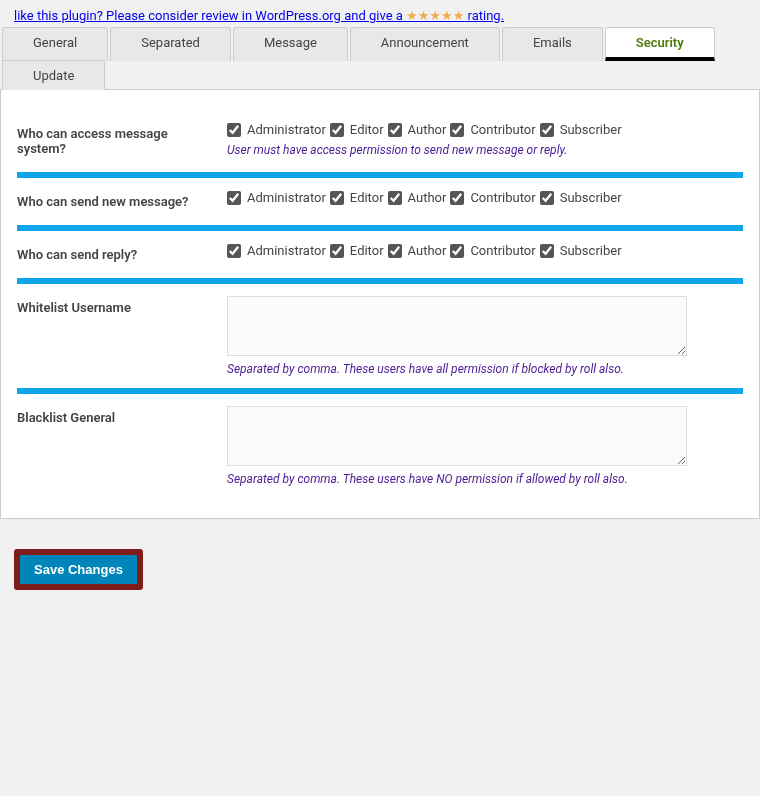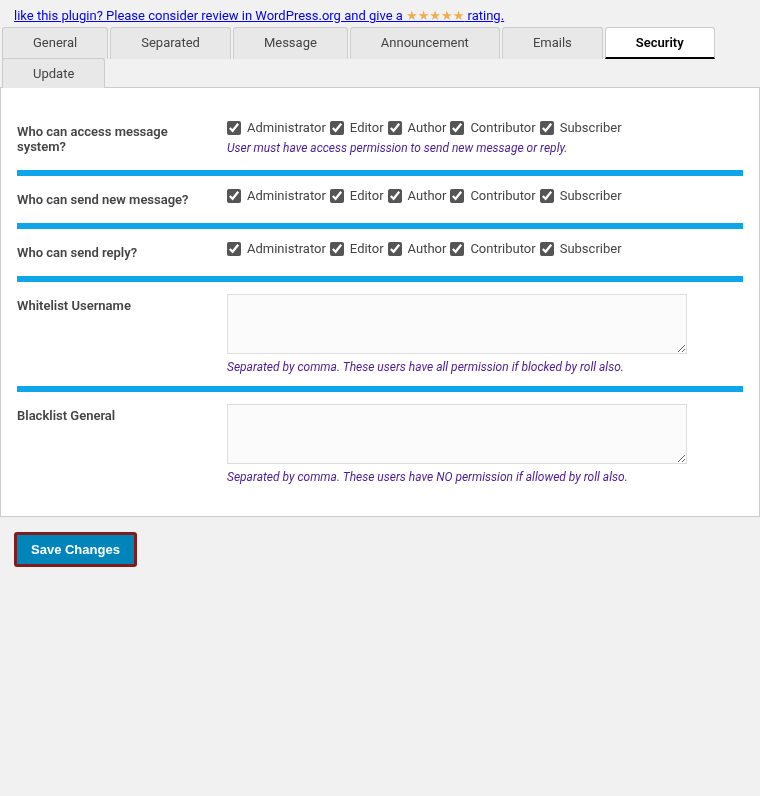--- a/index.html
+++ b/index.html
@@ -28,22 +28,22 @@
       cursor: pointer;
       margin-right: 2px;
       margin-bottom: -1px;
       border-radius: 3px 3px 0 0;
       font-size: 13px;
       color: #444;
       user-select: none;
     }
     .tab-item.active {
       background: #fff;
-      border-bottom: 2px solid #000000;
-      color: #000000;
+      border-bottom: 4px solid #000000;
+      color: #4d7c0f;
       font-weight: 600;
     }
 
     .content-area {
       background: #fff;
       border: 1px solid #ccc;
       border-top: none;
       padding: 20px 16px 20px;
     }
 
@@ -108,26 +108,27 @@
 
     .save-btn-area {
       padding: 12px 0 8px 0;
       background: #fff;
       border-top: 1px solid #eee;
       margin-top: 0;
     }
     .save-button {
       background: #0085ba;
       color: #fff;
-      border: 3px solid #7f1d1d;
+      border: 6px solid #7f1d1d;
       padding: 7px 14px;
       font-size: 13px;
       border-radius: 3px;
       cursor: pointer;
       font-weight: 600;
+      margin-top: 15px;
     }
 
     .outer-wrapper {
       padding: 0;
       background: #f1f1f1;
     }
     .plugin-notice {
       padding: 8px 2px 4px 14px;
     }
   </style>

